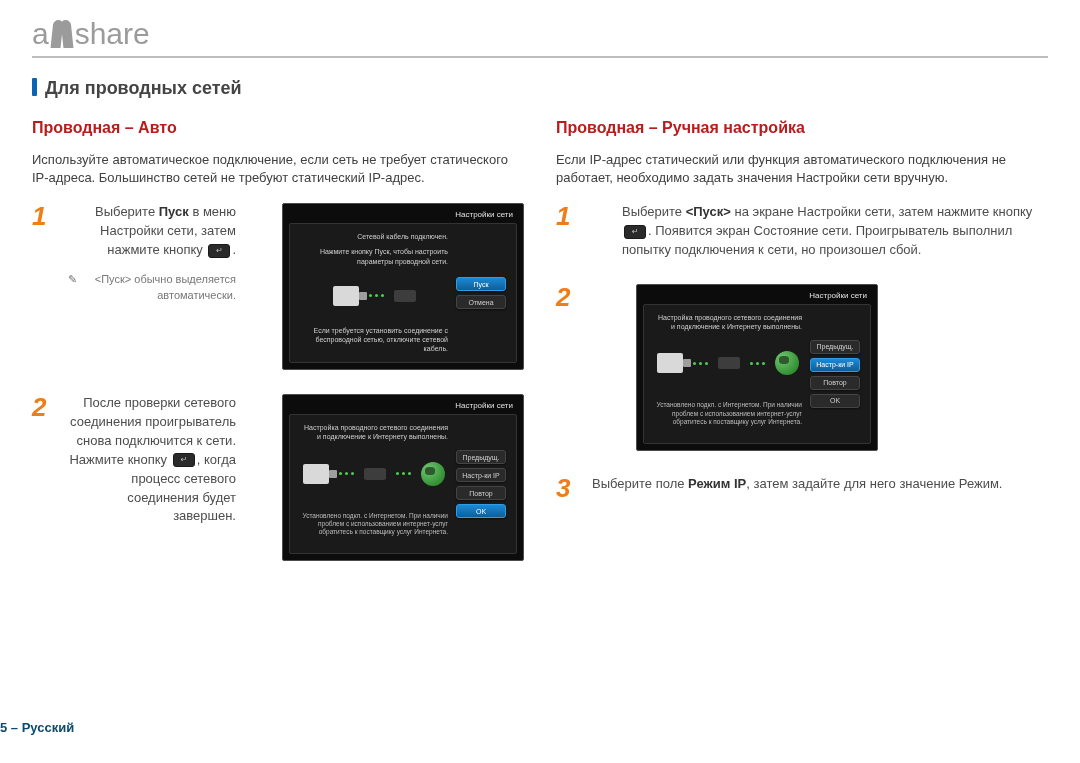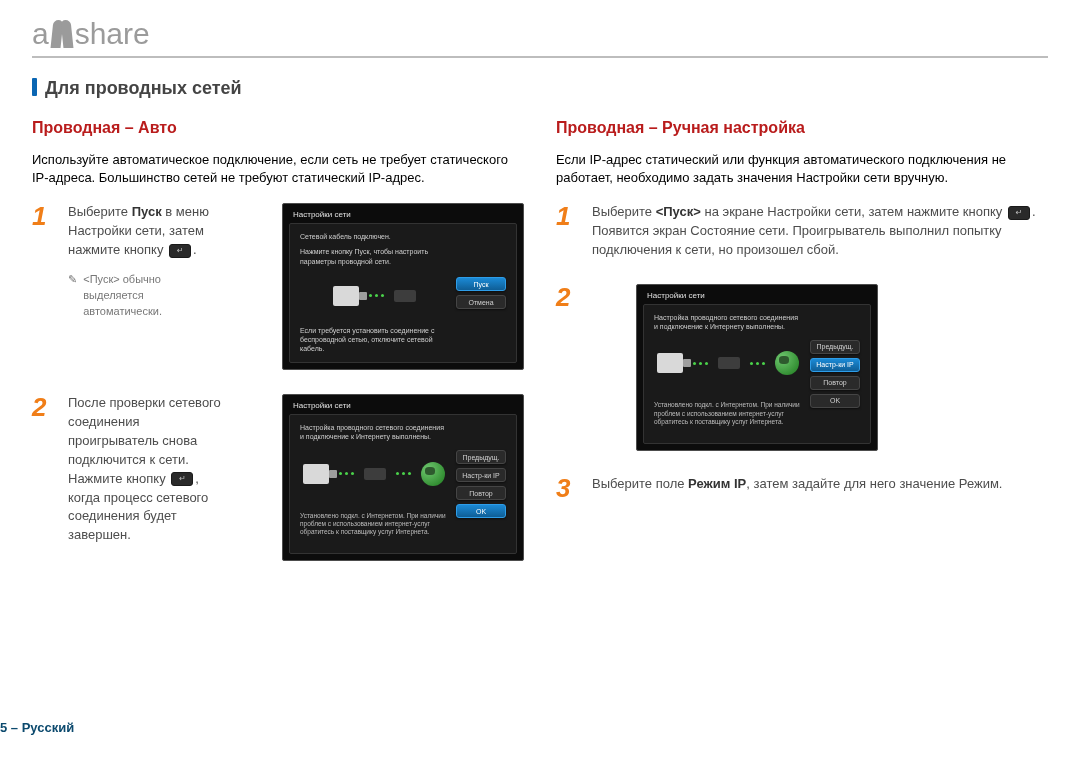--- a/index.html
+++ b/index.html
@@ -75,41 +75,42 @@
   }
   .subhead {
     font-size: 16px;
     font-weight: bold;
     color: #b91c1c;
     margin: 0 0 14px 0;
   }
   .intro {
     font-size: 13px;
     line-height: 1.4;
-    color: #000000;
+    color: #404040;
     margin: 0 0 16px 0;
   }
   .step {
     display: flex;
     gap: 14px;
     margin-bottom: 24px;
   }
   .step-num {
     font-size: 26px;
     font-weight: bold;
     color: #f07e18;
     font-style: italic;
     width: 22px;
     flex-shrink: 0;
     line-height: 1;
   }
   .step-body {
     display: flex;
-    gap: 16px;
+    gap: 2px;
     width: 100%;
+    text-align: right;
   }
   .step-text {
     font-size: 13px;
     line-height: 1.45;
     color: #4d4d4d;
     flex: 1;
   }
   .step-text b { color: #333; }
   .ri {
     display: inline-flex;
@@ -377,21 +378,21 @@
 
     </div>
 
     <div class="col">
 
       <h3 class="subhead">Проводная – Ручная настройка</h3>
       <p class="intro">Если IP-адрес статический или функция автоматического подключения не работает, необходимо задать значения Настройки сети вручную.</p>
 
       <div class="step">
         <div class="step-num">1</div>
-        <div class="step-text" style="width:100%;">
+        <div class="step-text" style="width:100%;margin-left:30px;">
           <span>Выберите </span><b>&lt;Пуск&gt;</b><span> на экране Настройки сети, затем нажмите кнопку </span><span class="ri">↵</span><span>. Появится экран Состояние сети. Проигрыватель выполнил попытку подключения к сети, но произошел сбой.</span>
         </div>
       </div>
 
       <div class="step">
         <div class="step-num">2</div>
         <div class="step-body">
 
           <div class="screenshot">
             <div class="sc-title">Настройки сети</div>

